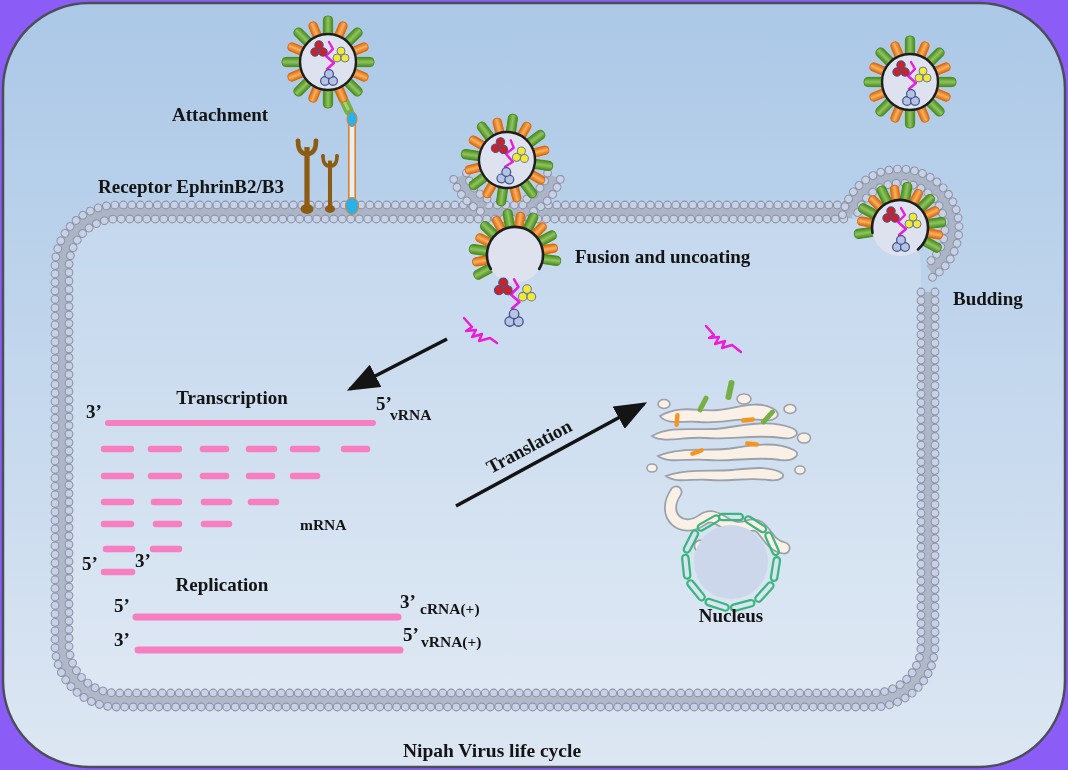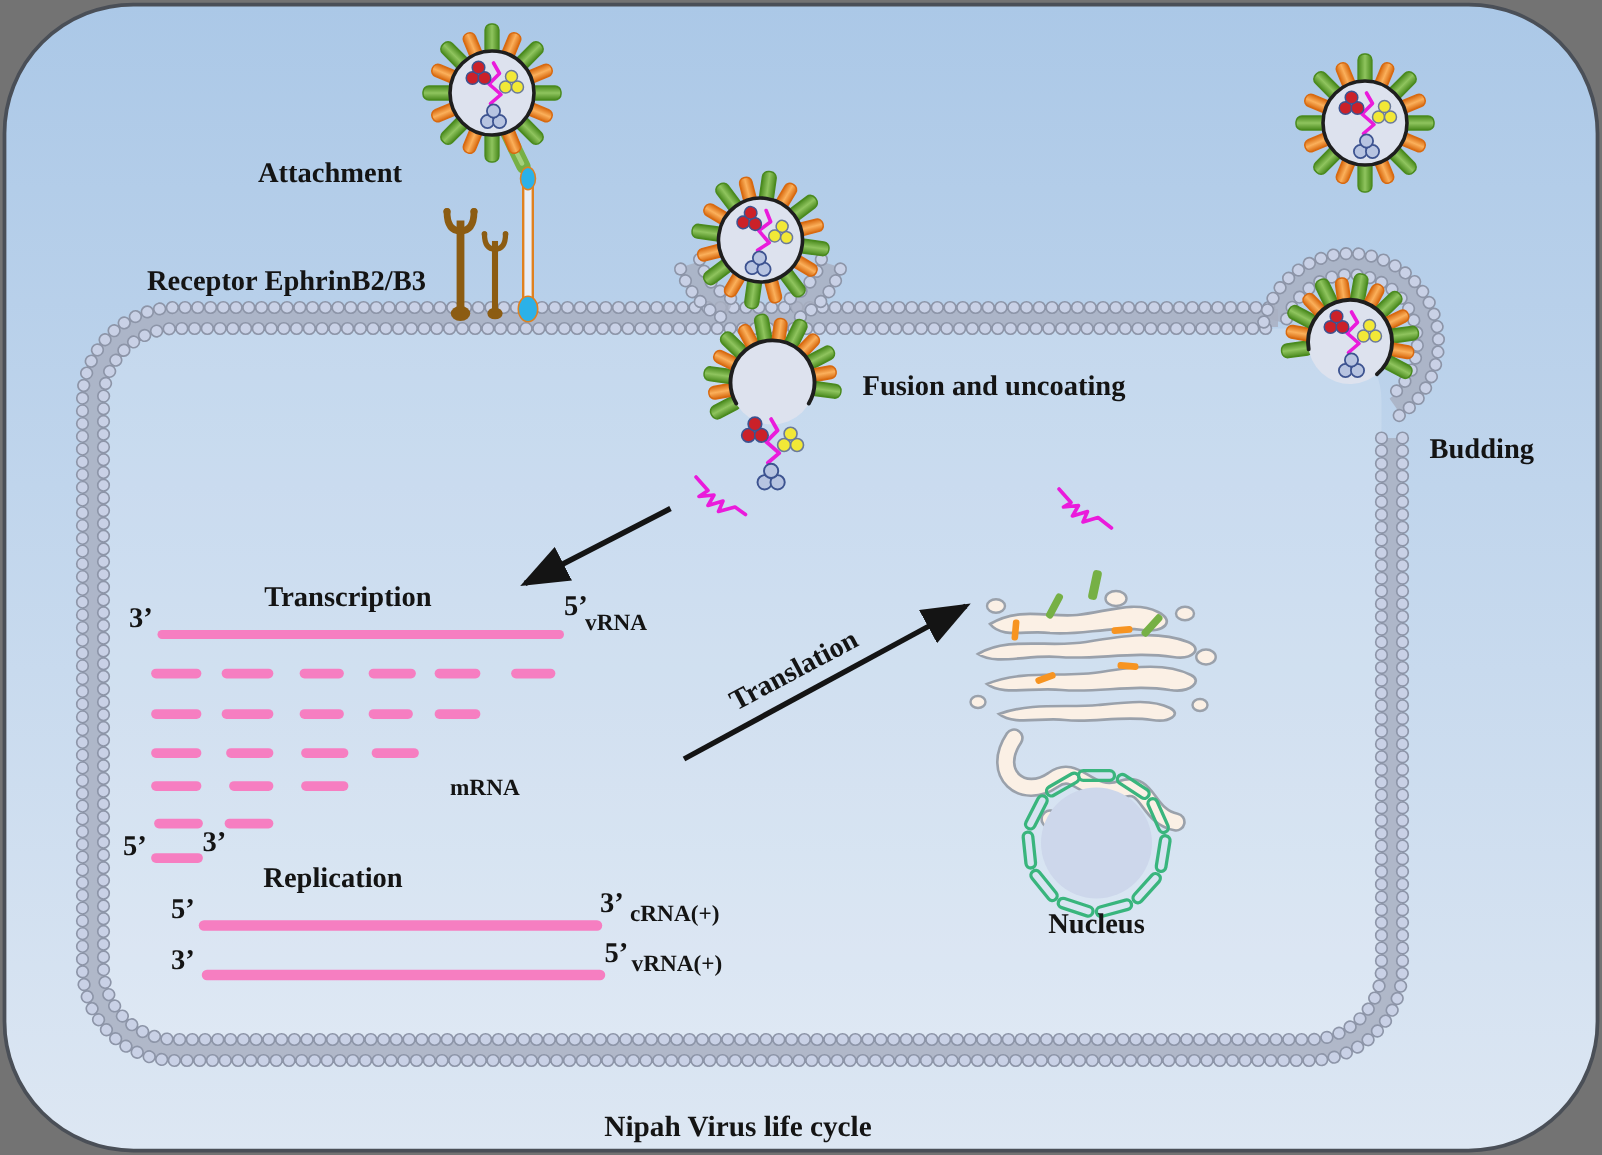--- a/index.html
+++ b/index.html
@@ -1,16 +1,16 @@
 <!DOCTYPE html>
 <html style="--bg_top: #abc8e7; --bg_bottom: #dde7f3; --frame: #4a4f57; --membrane_bead: #c9d1e6; --membrane_bead_edge: #8d95a8; --membrane_tail: #a9b0c2; --virus_body: #dde2ee; --virus_outline: #1e1e1e; --spike_green: #76b045; --spike_green_dark: #4a8a1e; --spike_orange: #f79421; --spike_orange_dark: #d8690f; --np_red: #cb2129; --np_yellow: #f2e836; --np_blue: #b7c4e1; --np_outline: #3d5390; --rna_magenta: #ea1bdb; --rna_pink: #f67ec1; --receptor_brown: #8c5c12; --receptor_cyan: #2bb1e8; --receptor_orange: #e0811f; --golgi_fill: #fbf0e5; --golgi_edge: #9aa1ab; --nucleus_fill: #cdd7eb; --nucleus_ring: #39b57d; --ink: #141414;"><head>
 <meta charset="utf-8">
 <style>
   html,body{margin:0;padding:0;background:#ffffff;}
-  .stage{position:relative;width:1068px;height:770px;background:#737373;overflow:hidden;font-family:"Liberation Serif",serif;}
+  .stage{position:relative;width:1068px;height:770px;background:#8b5cf6;overflow:hidden;font-family:"Liberation Serif",serif;}
   svg{display:block;}
   text{font-family:"Liberation Serif",serif;font-weight:700;fill:var(--ink,#141414);}
   .t19{font-size:19px;}
   .t15{font-size:15.5px;}
   .tcap{font-size:19.5px;}
   .bead-edge{fill:none;stroke:var(--membrane_bead_edge,#8d95a8);stroke-width:8.8;stroke-dasharray:0.1 8.4;stroke-linecap:round;}
   .bead-fill{fill:none;stroke:var(--membrane_bead,#c9d1e6);stroke-width:6.6;stroke-dasharray:0.1 8.4;stroke-linecap:round;}
   .tail-band{fill:none;stroke:var(--membrane_tail,#a9b0c2);stroke-width:12;opacity:.85;}
   .frame{fill:url(#bggrad);stroke:var(--frame,#4a4f57);stroke-width:2.5;}
   .cellin{fill:#ffffff;opacity:0.16;}

